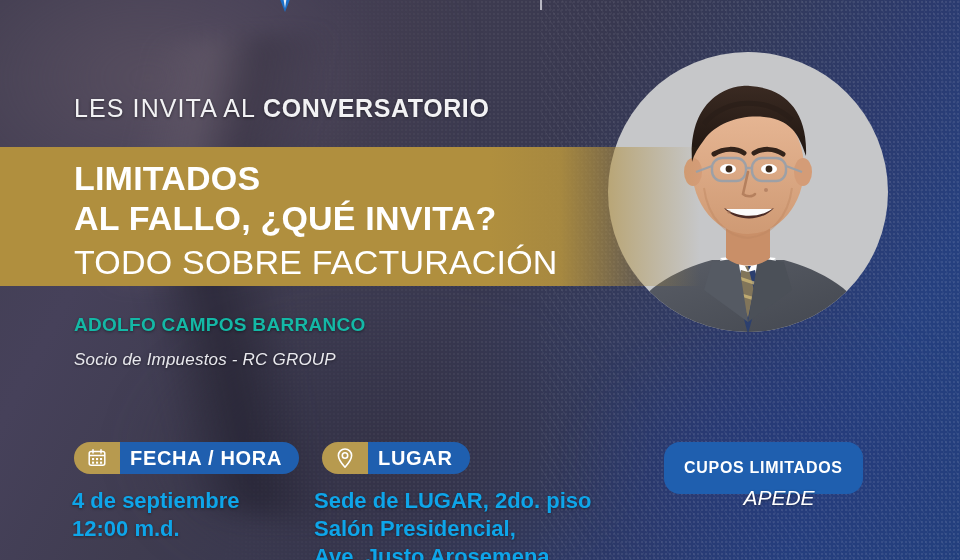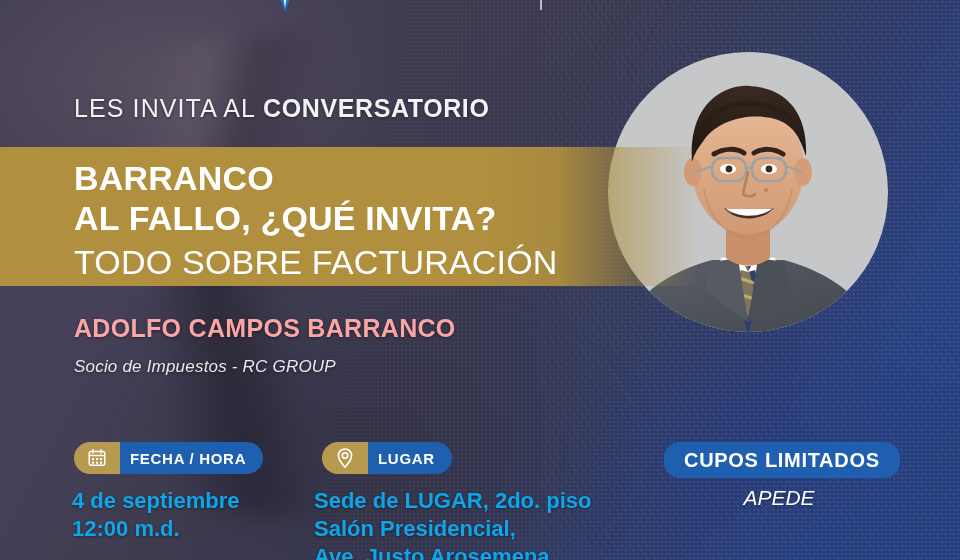--- a/index.html
+++ b/index.html
@@ -189,23 +189,23 @@
     color: #c8a košice;
   }
   .speaker-label {
     font-size: 21px;
     font-weight: 700;
     color: #c6a45c;
     letter-spacing: 0.2px;
     text-shadow: 0 1px 2px rgba(0,0,0,0.4);
   }
   .speaker-name {
-    font-size: 25px;
-    font-weight: 700;
-    color: #fca5a5;
+    font-size: 19px;
+    font-weight: 700;
+    color: #14b8a6;
     letter-spacing: 0.3px;
     margin-top: 8px;
     text-shadow: 0 1px 3px rgba(0,0,0,0.45);
   }
   .speaker-role {
     font-size: 17px;
     font-style: italic;
     color: #e9e9ee;
     margin-top: 14px;
     letter-spacing: 0.2px;
@@ -229,39 +229,39 @@
     justify-content: center;
     flex: 0 0 auto;
   }
   .pill-text {
     height: 32px;
     background: #1f5faf;
     display: flex;
     align-items: center;
     padding: 0 17px 0 10px;
     color: #ffffff;
-    font-size: 15px;
+    font-size: 20px;
     font-weight: 700;
     letter-spacing: 0.7px;
     white-space: nowrap;
   }
   .pill-fecha { left: 74px; top: 442px; }
   .pill-lugar { left: 322px; top: 442px; }
 
   .pill-solo {
     position: absolute;
     left: 664px; top: 442px;
-    height: 36px;
+    height: 20px;
     border-radius: 16px;
     background: #1f5faf;
     display: flex;
     align-items: center;
-    padding: 0 20px;
+    padding: 16px 20px;
     color: #ffffff;
-    font-size: 20px;
+    font-size: 16px;
     font-weight: 700;
     letter-spacing: 0.7px;
     white-space: nowrap;
   }
 
   
   .detail {
     position: absolute;
     color: #0ea5e9;
     font-size: 22px;
@@ -379,21 +379,21 @@
     </svg>
   </div>
 
   <div class="gold-band"></div>
 
   <div class="kicker">
     <span>LES INVITA AL </span><b>CONVERSATORIO</b>
   </div>
 
   <div class="title">
-    <div class="title-l1">BARRANCO</div>
+    <div class="title-l1">LIMITADOS</div>
     <div class="title-l2">AL FALLO, ¿QUÉ INVITA?</div>
     <div class="title-l3">TODO SOBRE FACTURACIÓN</div>
   </div>
 
   <div class="speaker">
     <div class="speaker-name">ADOLFO CAMPOS BARRANCO</div>
     <div class="speaker-role">Socio de Impuestos - RC GROUP</div>
   </div>
 
   <div class="pill pill-fecha">

